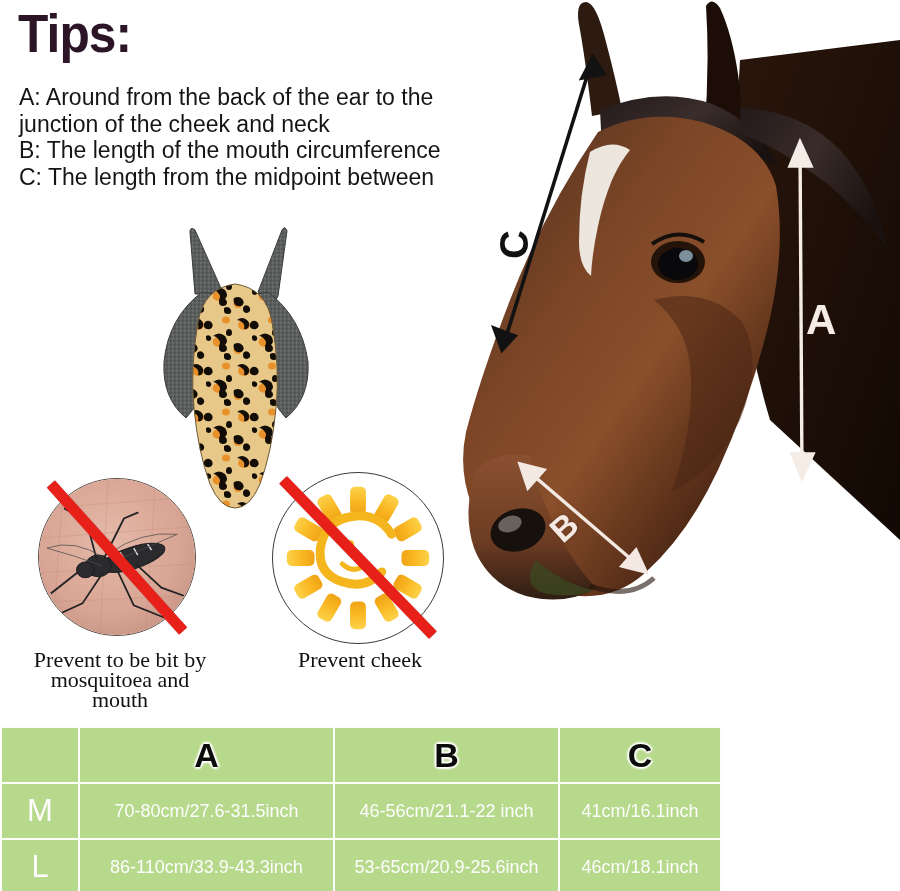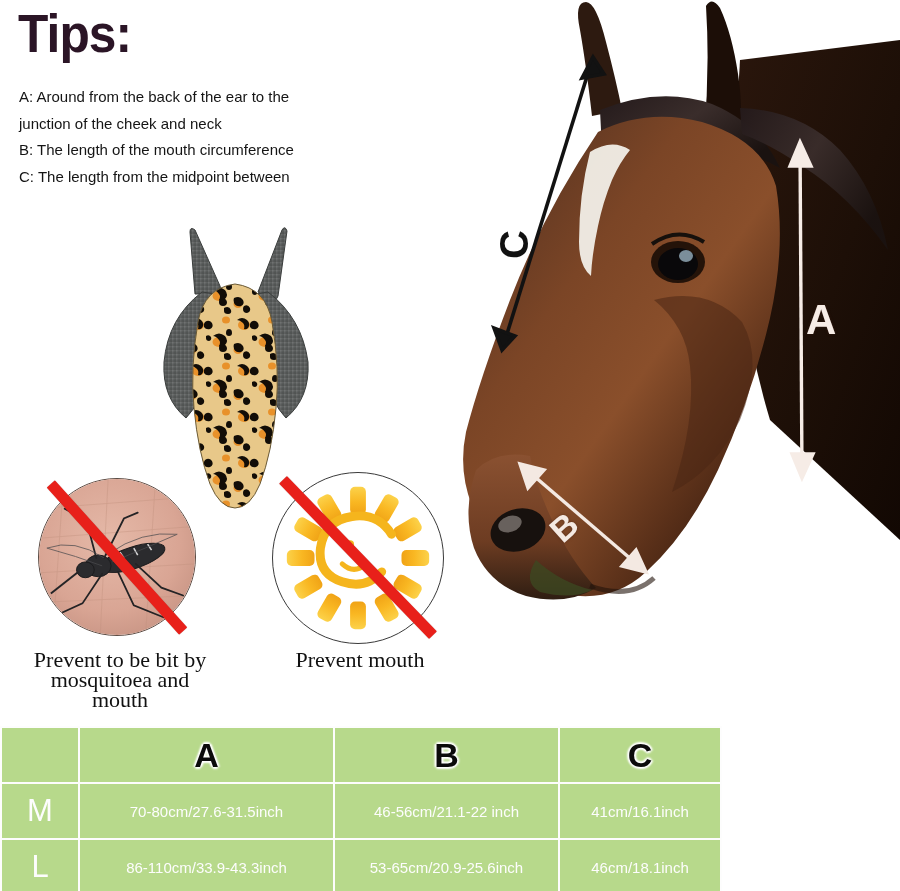--- a/index.html
+++ b/index.html
@@ -9,21 +9,21 @@
   
   #tips-title{
     position:absolute;left:18px;top:6px;
     font-family:"Liberation Sans",sans-serif;
     font-weight:bold;font-size:54px;line-height:1;
     color:#2b1526;letter-spacing:-1px;
     transform:scaleX(0.92);transform-origin:left top;
   }
   #tips-lines{
     position:absolute;left:19px;top:84px;width:425px;
-    font-size:15px;line-height:26.5px;color:#151515;
+    font-size:23px;line-height:26.5px;color:#151515;
     font-family:"Liberation Sans",sans-serif;
   }
   #tips-lines div{white-space:nowrap;}
 
   
   #mask-wrap{position:absolute;left:140px;top:222px;width:190px;height:290px;}
   #mask-svg{display:block;width:190px;height:290px;}
 
   
   .feature{position:absolute;}
@@ -94,21 +94,21 @@
   }
   .hdr-blank{}
   .sizecell{
     height:53px;text-align:center;
     font-family:"Liberation Sans",sans-serif;
     font-size:31px;color:#fdfdfd;font-weight:normal;
   }
   .valcell{
     height:53px;text-align:center;
     font-family:"Liberation Sans",sans-serif;
-    font-size:15px;color:#fdfdfd;white-space:nowrap;margin-top:8px;
+    font-size:18px;color:#fdfdfd;white-space:nowrap;margin-top:8px;
   }
 </style>
 </head>
 <body>
 
 <div id="tips-title">Tips:</div>
 
 <div id="tips-lines">
   <div>A: Around from the back of the ear to the</div>
   <div>junction of the cheek and neck</div>
@@ -275,21 +275,21 @@
 
       <path d="M120 62 q-14-22-40-18 q-28 4-32 32 q-3 26 22 34 q24 8 40-10" fill="none" stroke="#f5b51d" stroke-width="9" stroke-linecap="round"></path>
       <circle cx="78" cy="72" r="4" fill="#f5b51d"></circle>
       <path d="M70 92 q12 11 24 0" fill="none" stroke="#f5b51d" stroke-width="5" stroke-linecap="round"></path>
     </svg>
   </div>
   <div class="strike" style="width:216px;height:11px;left:-22px;top:80px;transform:rotate(46deg);transform-origin:center;"></div>
 </div>
 
 <div class="caption" id="caption-sun">
-  <div>Prevent  mouth</div>
+  <div>Prevent  cheek</div>
 </div>
 
 <div id="horse">
   <svg id="horse-svg" viewBox="0 0 460 700">
     <defs>
       <linearGradient id="coat" x1="0.15" y1="0.1" x2="0.9" y2="0.9">
         <stop offset="0%" stop-color="#5b3521"></stop>
         <stop offset="28%" stop-color="#7b4526"></stop>
         <stop offset="55%" stop-color="#8a4f2b"></stop>
         <stop offset="80%" stop-color="#5a3019"></stop>

